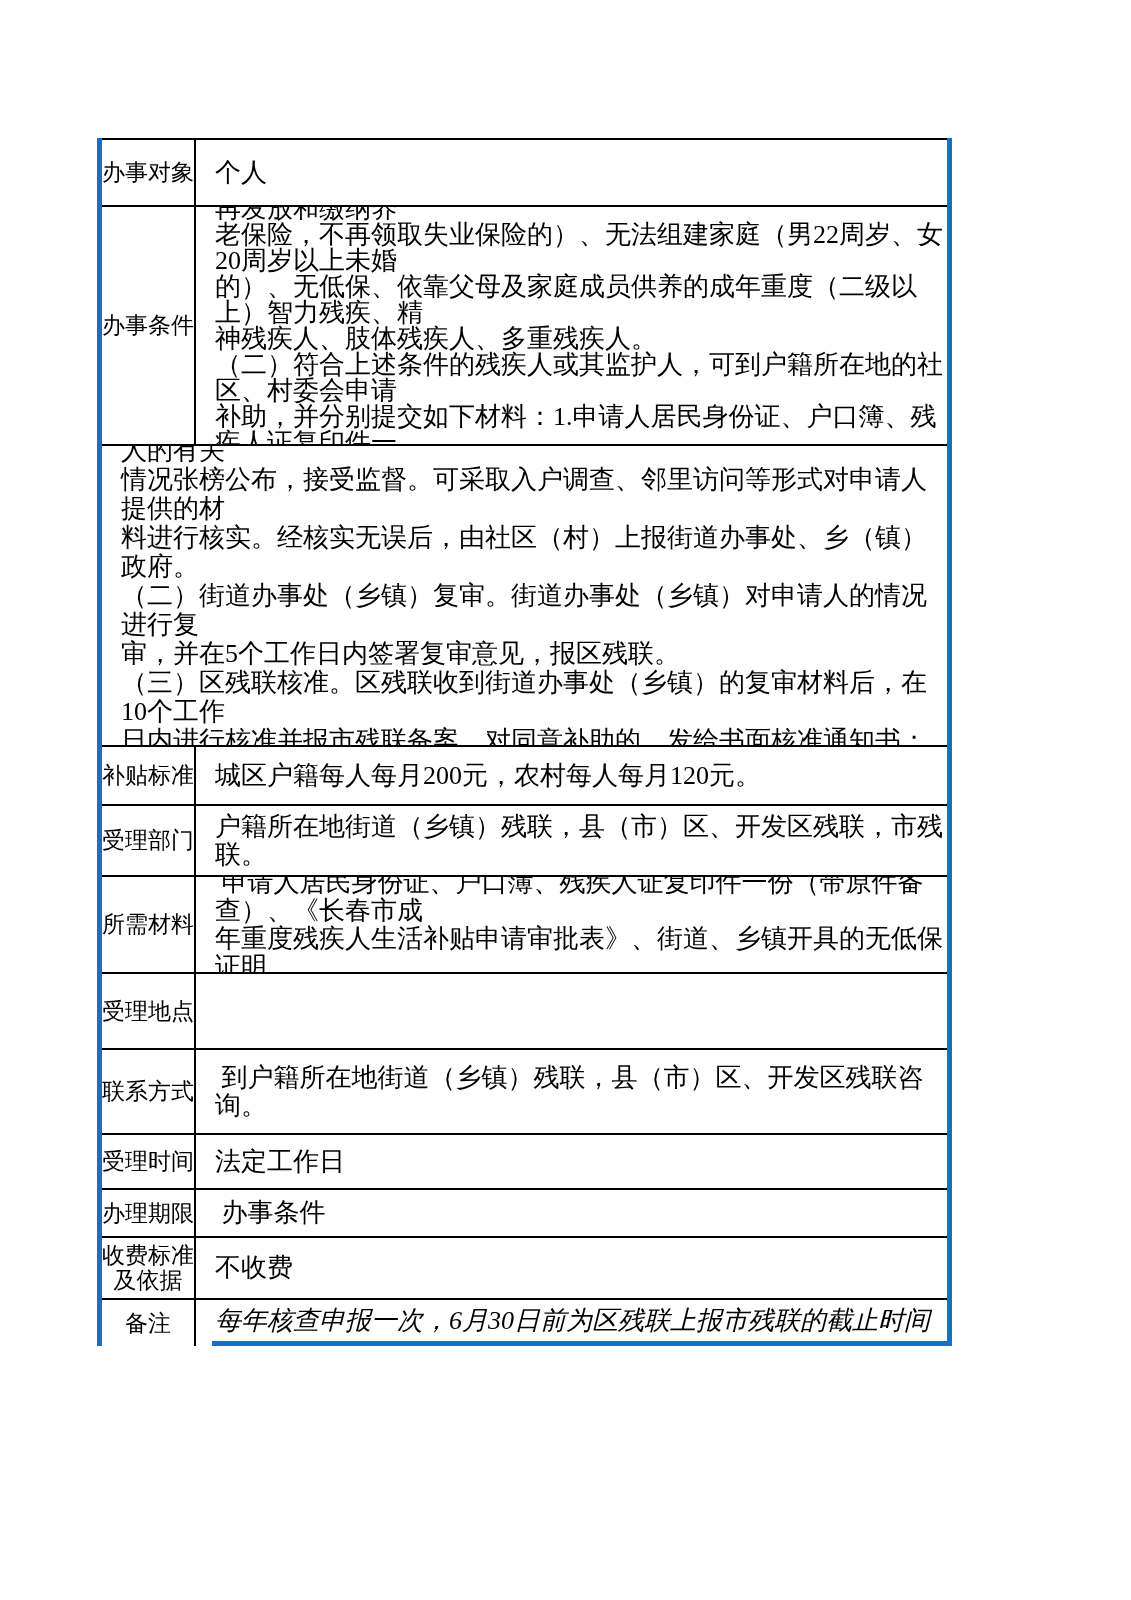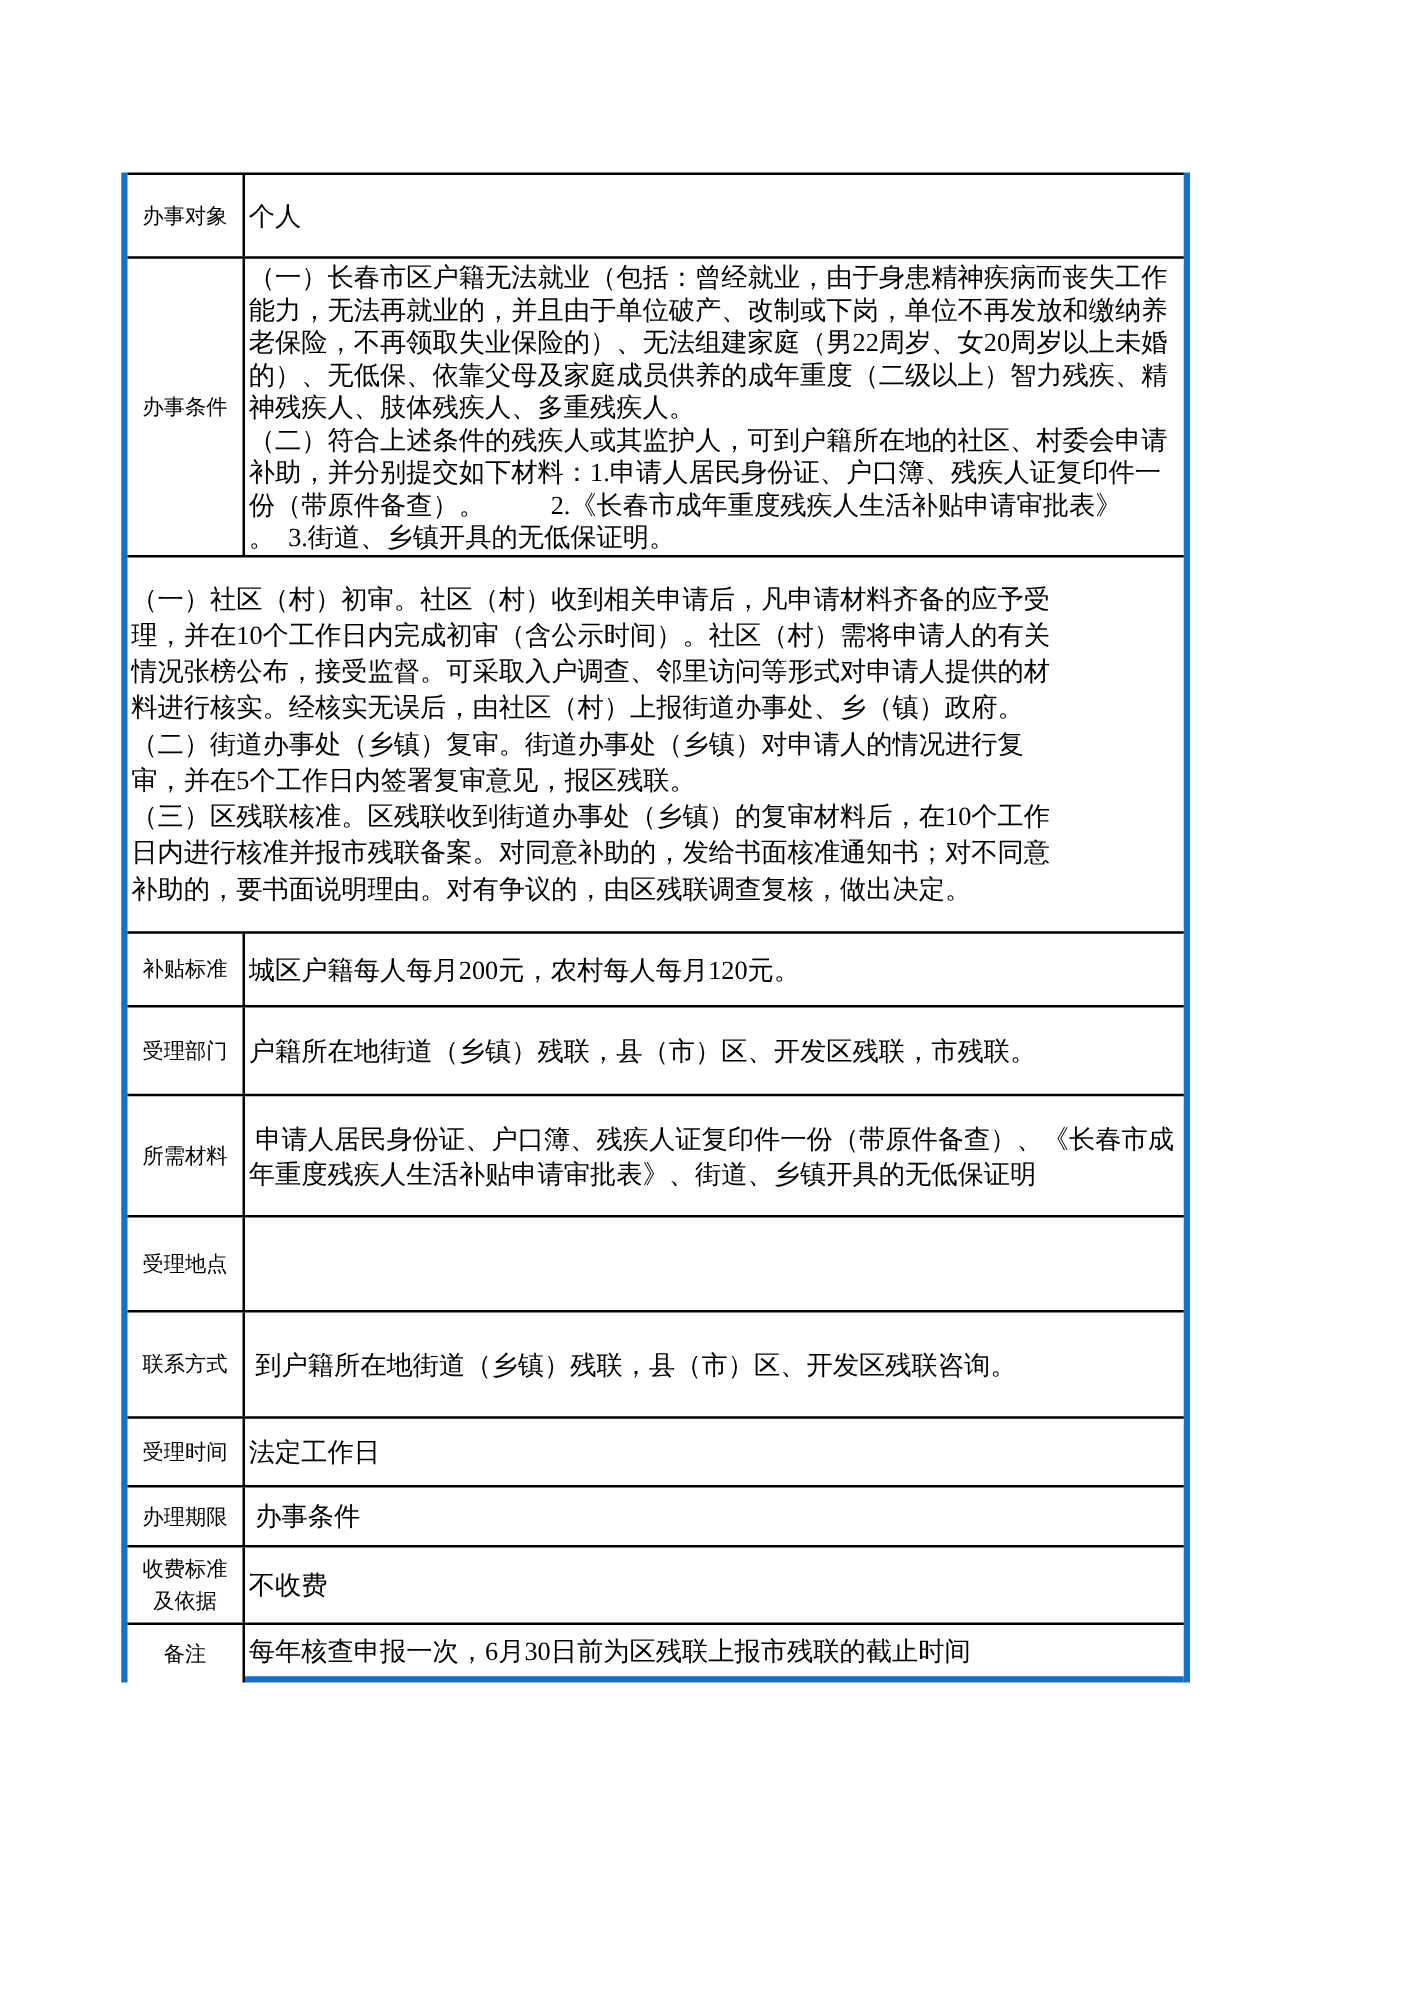--- a/index.html
+++ b/index.html
@@ -38,42 +38,43 @@
   }
   .label-cell{
     flex:0 0 94px;
     width:94px;
     box-sizing:border-box;
     border-right:2px solid var(--grid);
     display:flex;
     align-items:center;
     justify-content:center;
     text-align:center;
-    font-size:17px;
+    font-size:23px;
     line-height:25px;
     white-space:pre-wrap;
     overflow:hidden;
   }
   .content-cell{
     flex:1 1 auto;
     box-sizing:border-box;
     display:flex;
     align-items:center;
     padding:1px 4px 1px 3px;
-    font-size:21px;
+    font-size:26px;
     line-height:28px;
     white-space:pre-wrap;
     overflow:hidden;
+    margin-left:16px;
   }
   .content-cell span{display:block;}
   
   .t-row.tight .content-cell{line-height:26px;}
   .t-row.loose .content-cell{line-height:29px;}
   
-  .t-row.last .content-cell{border-bottom:5px solid var(--accent);}
+  .t-row.last .content-cell{border-bottom:5px solid var(--accent);font-style:italic;}
 </style>
 </head>
 <body>
 
 <div class="sheet">
   <div class="service-table">
 
     <div class="t-row" style="height:67px">
       <div class="label-cell">办事对象</div>
       <div class="content-cell"><span>个人</span></div>

